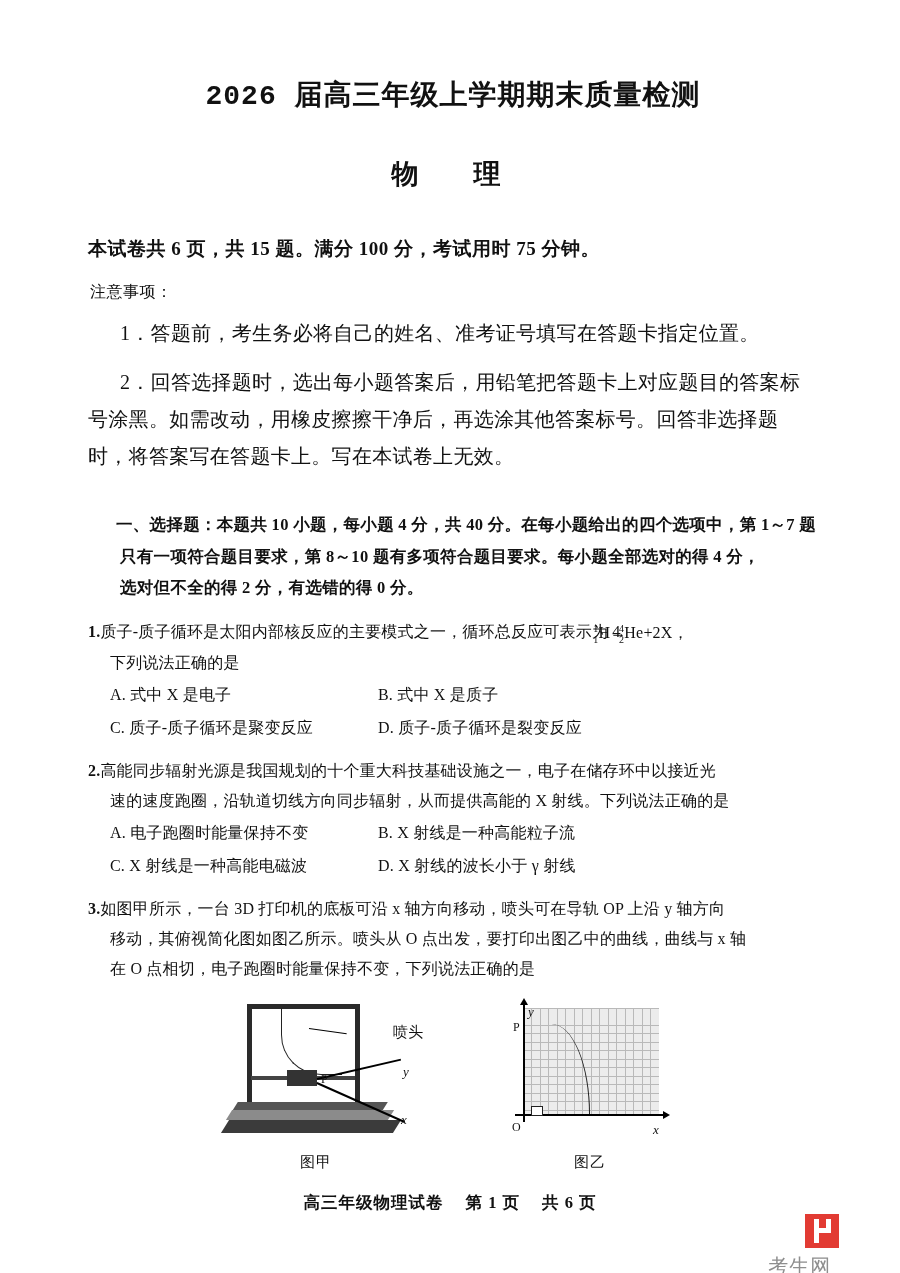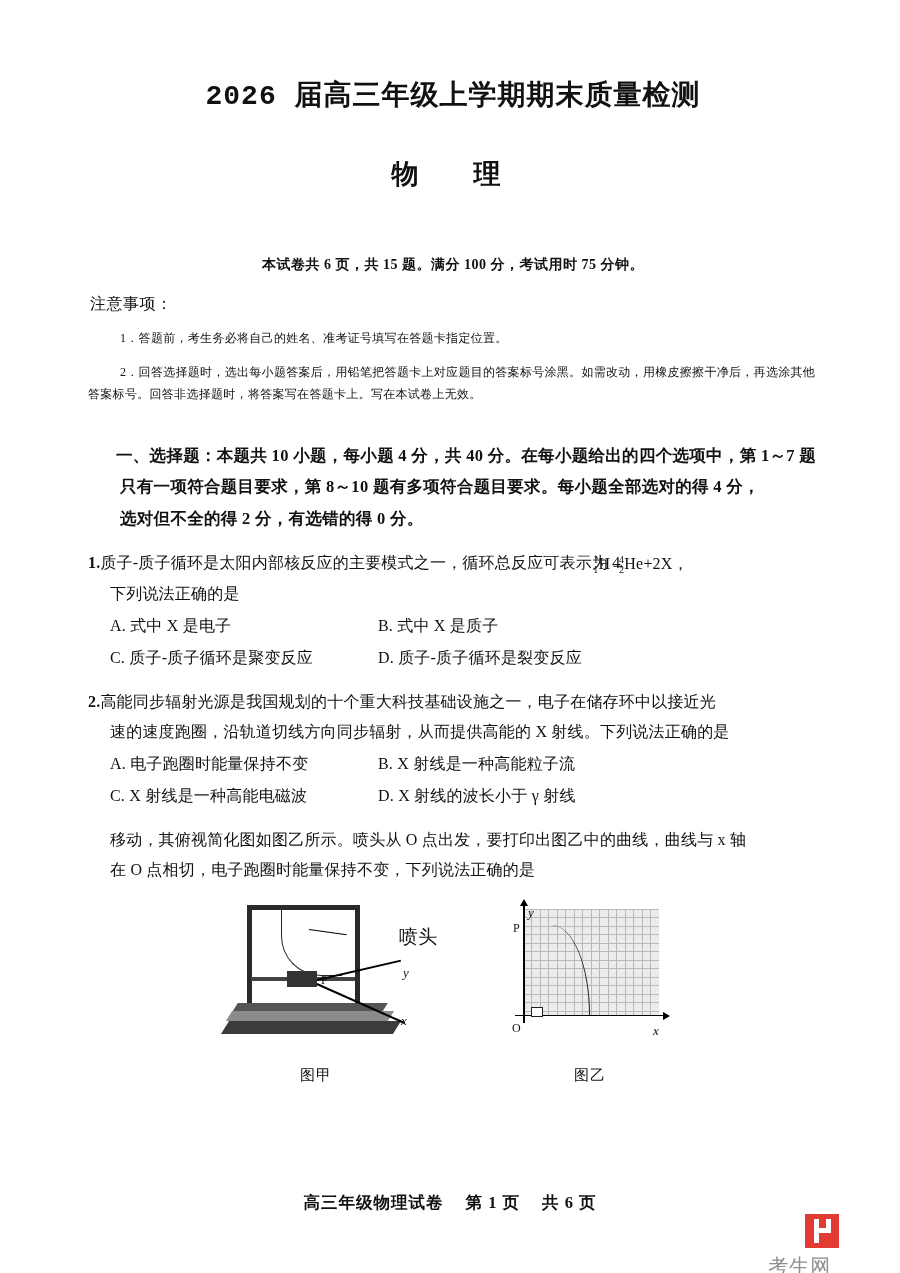--- a/index.html
+++ b/index.html
@@ -39,34 +39,33 @@
   }
   .subject-title {
     text-align: center;
     font-size: 27px;
     font-weight: bold;
     letter-spacing: 14px;
     margin-top: 42px;
     font-family: "DejaVu Serif", "Liberation Serif", serif;
   }
   .exam-meta {
-    text-align: center;
-    font-size: 14px;
-    font-weight: bold;
-    margin-top: 64px;
+    font-size: 19px;
+    font-weight: bold;
+    margin-top: 44px;
     letter-spacing: 0.5px;
   }
   .notice-head {
     font-size: 16px;
     margin-top: 20px;
     margin-left: 2px;
     letter-spacing: 0.5px;
   }
   .notice-item {
-    font-size: 12px;
+    font-size: 20px;
     margin-top: 12px;
     line-height: 1.85;
     text-indent: 32px;
     letter-spacing: 0.3px;
   }
 
   .section-head {
     font-size: 16.5px;
     font-weight: bold;
     margin-top: 34px;
@@ -132,21 +131,21 @@
   .figs {
     margin-top: 14px;
     display: flex;
     justify-content: center;
     gap: 84px;
     align-items: flex-end;
   }
   .fig-block { text-align: center; }
   .fig-cap {
     font-size: 15px;
-    margin-top: 12px;
+    margin-top: 0;
     letter-spacing: 1px;
   }
 
   .printer {
     width: 190px;
     height: 150px;
     position: relative;
   }
   .printer .frame-l, .printer .frame-r {
     position: absolute; background: #2a2a2a; width: 5px; top: 6px; height: 104px;
@@ -187,21 +186,21 @@
     position: absolute; left: 96px; top: 84px; width: 96px; height: 1.5px; background: #000;
     transform: rotate(24deg); transform-origin: left center;
   }
   .printer .lbl {
     position: absolute; font-size: 13px; font-style: italic;
   }
   .printer .lbl-y { left: 182px; top: 62px; }
   .printer .lbl-x { left: 180px; top: 110px; }
   .printer .lbl-p { left: 100px; top: 70px; font-style: normal; font-size: 12px; }
   .printer .lbl-nozzle {
-    position: absolute; left: 132px; top: 20px; font-size: 19px; font-style: normal;
+    position: absolute; left: 126px; top: 20px; font-size: 15px; font-style: normal;
     white-space: nowrap;
     padding-left: 46px;
   }
   .printer .leader {
     position: absolute; left: 88px; top: 30px; width: 38px; height: 1.2px; background: #000;
     transform: rotate(8deg); transform-origin: left center;
   }
 
   .graph {
     width: 190px;
@@ -329,20 +328,21 @@
         <div class="opt-a">A. 电子跑圈时能量保持不变</div>
         <div class="opt-b">B. X 射线是一种高能粒子流</div>
       </div>
       <div class="opts">
         <div class="opt-a">C. X 射线是一种高能电磁波</div>
         <div class="opt-b">D. X 射线的波长小于 γ 射线</div>
       </div>
     </div>
 
     <div class="q">
+      <span class="q-body"><span class="qnum">3.</span><span>如图甲所示，一台 3D 打印机的底板可沿 x 轴方向移动，喷头可在导轨 OP 上沿 y 轴方向</span></span>
       <span class="q-cont">移动，其俯视简化图如图乙所示。喷头从 O 点出发，要打印出图乙中的曲线，曲线与 x 轴</span>
       <span class="q-cont">在 O 点相切，电子跑圈时能量保持不变，下列说法正确的是</span>
 
       <div class="figs">
         <div class="fig-block">
           <div class="printer">
             <div class="frame-t"></div>
             <div class="frame-l"></div>
             <div class="frame-r"></div>
             <div class="wire"></div>

